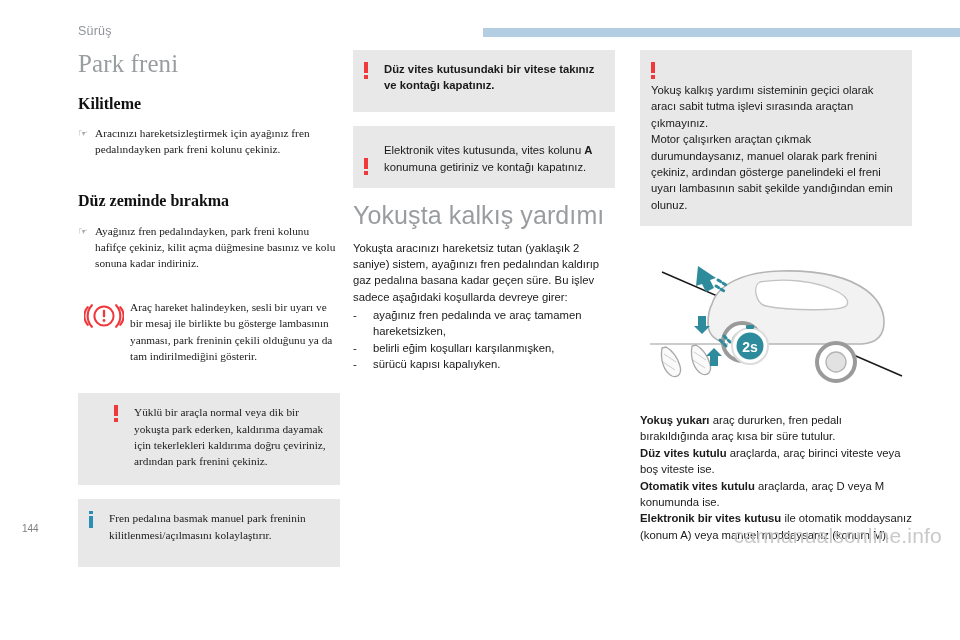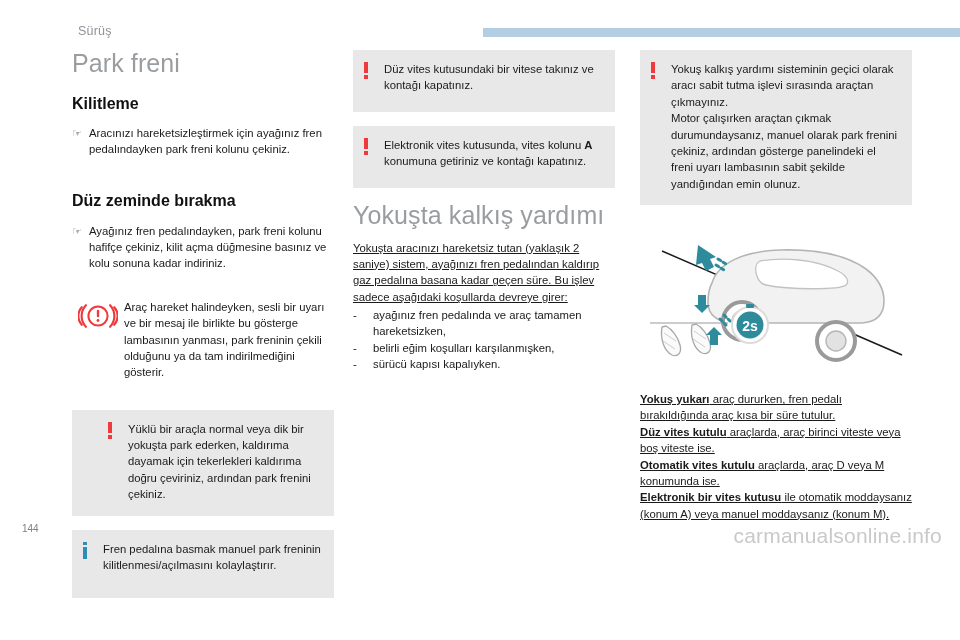--- a/index.html
+++ b/index.html
@@ -38,21 +38,21 @@
     height: 9px;
     background: #b3cde3;
   }
 
   
   .col {
     position: absolute;
     top: 50px;
     width: 262px;
   }
-  .col-1 { left: 72px; }
+  .col-1 { left: 78px; font-family: Liberation Serif, serif; }
   .col-2 { left: 353px; }
   .col-3 { left: 640px; width: 272px; }
 
   
   .chapter-title {
     font-size: 25px;
     font-weight: 400;
     color: #9a9da0;
     margin: 0 0 16px 0;
     line-height: 1.1;
@@ -65,21 +65,20 @@
     margin: 0 0 12px 0;
     line-height: 1.2;
   }
   .h2.spaced { margin-top: 34px; }
 
   .body-text {
     font-size: 11.3px;
     line-height: 1.45;
     color: #1a1a1a;
     margin: 0;
-    text-decoration: underline;
   }
 
   
   .hand-item {
     display: flex;
     align-items: flex-start;
     margin-bottom: 8px;
   }
   .hand-glyph {
     color: #55595c;
@@ -255,32 +254,32 @@
             <i class="bar"></i>
           </span>
       </div>
       <div class="callout-body">Fren pedalına basmak manuel park freninin kilitlenmesi/açılmasını kolaylaştırır.</div>
     </div>
 
   </div>
 
   <div class="col col-2">
 
-    <div class="callout" style="min-height:62px;">
+    <div class="callout" style="min-height:62px;font-weight:bold;">
       <div class="icon-slot">
         <span class="warn-icon">
             <i class="bar"></i>
             <i class="dot"></i>
           </span>
       </div>
       <div class="callout-body">Düz vites kutusundaki bir vitese takınız ve kontağı kapatınız.</div>
     </div>
 
 
-    <div class="callout" style="min-height:62px;margin-top:12px;">
+    <div class="callout" style="min-height:62px;margin-top:12px;align-items:flex-end;">
       <div class="icon-slot">
         <span class="warn-icon">
             <i class="bar"></i>
             <i class="dot"></i>
           </span>
       </div>
       <div class="callout-body"><span>Elektronik vites kutusunda, vites kolunu </span><b>A</b><span> konumuna getiriniz ve kontağı kapatınız.</span></div>
     </div>
 
     <h1 class="chapter-title" style="margin-top:8px;margin-bottom:10px;">Yokuşta kalkış yardımı</h1>
@@ -299,21 +298,21 @@
       <div class="dash-item">
         <span class="dash">-</span>
         <span class="dash-text">sürücü kapısı kapalıyken.</span>
       </div>
     </div>
 
   </div>
 
   <div class="col col-3">
 
-    <div class="callout" style="min-height:152px;">
+    <div class="callout" style="min-height:152px;flex-direction:column;">
       <div class="icon-slot">
         <span class="warn-icon">
             <i class="bar"></i>
             <i class="dot"></i>
           </span>
       </div>
       <div class="callout-body" style="white-space:pre-line;">Yokuş kalkış yardımı sisteminin geçici olarak aracı sabit tutma işlevi sırasında araçtan çıkmayınız.
 Motor çalışırken araçtan çıkmak durumundaysanız, manuel olarak park frenini çekiniz, ardından gösterge panelindeki el freni uyarı lambasının sabit şekilde yandığından emin olunuz.</div>
     </div>
 

